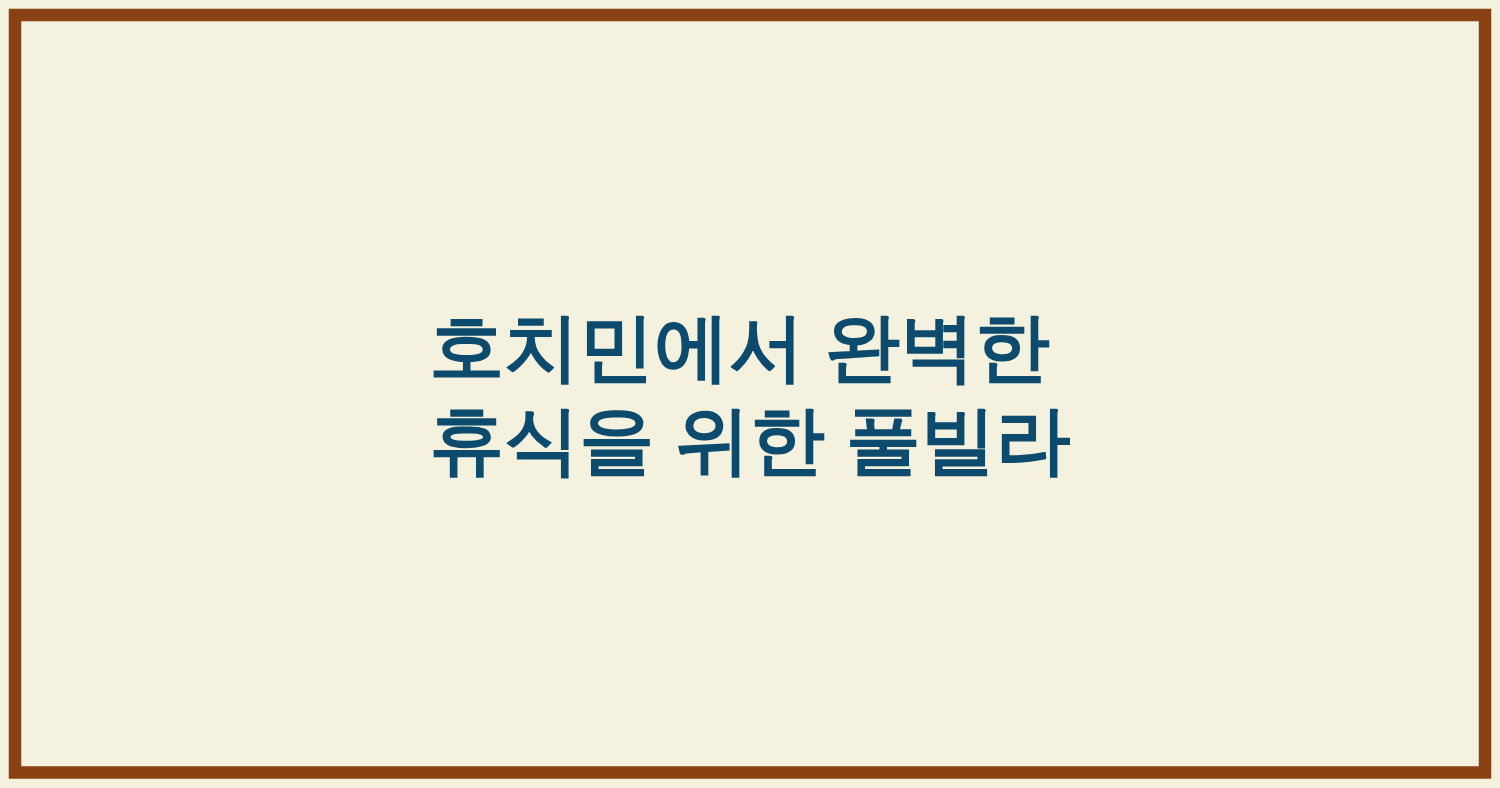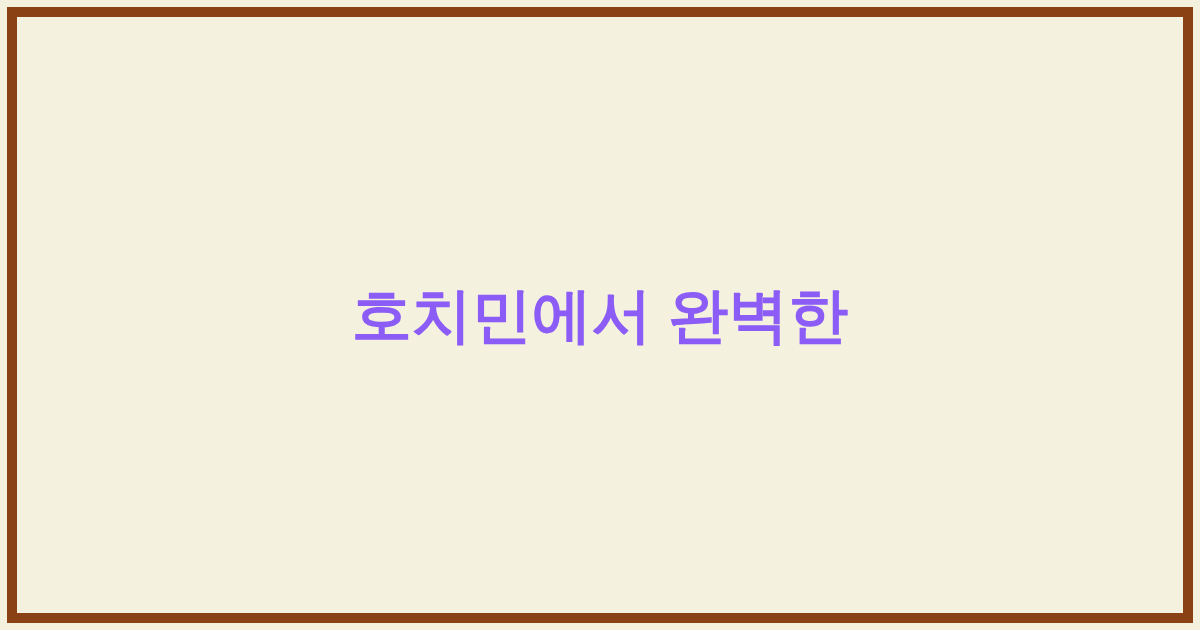--- a/index.html
+++ b/index.html
@@ -57,30 +57,31 @@
     margin: 0;
     padding: 0;
   }
 
   .title-line {
     display: block;
     font-size: 60px;
     line-height: 75px;
     font-weight: 700;
     letter-spacing: 0px;
-    color: #8b5cf6;
+    color: #0c4a6e;
     white-space: nowrap;
   }
 </style>
 </head>
 <body style="background: rgb(244, 242, 222);">
 
 <div class="thumbnail-card" style="background: rgb(244, 242, 222);">
 
   <div class="card-frame" style="border-color: rgb(138, 66, 20);"></div>
 
   <div class="title-block">
     <h1 class="title-lines" style="color: rgb(156, 74, 26);">
       <span class="title-line">호치민에서 완벽한</span>
+      <span class="title-line">휴식을 위한 풀빌라</span>
     </h1>
   </div>
 
 </div>
 
 </body></html>

